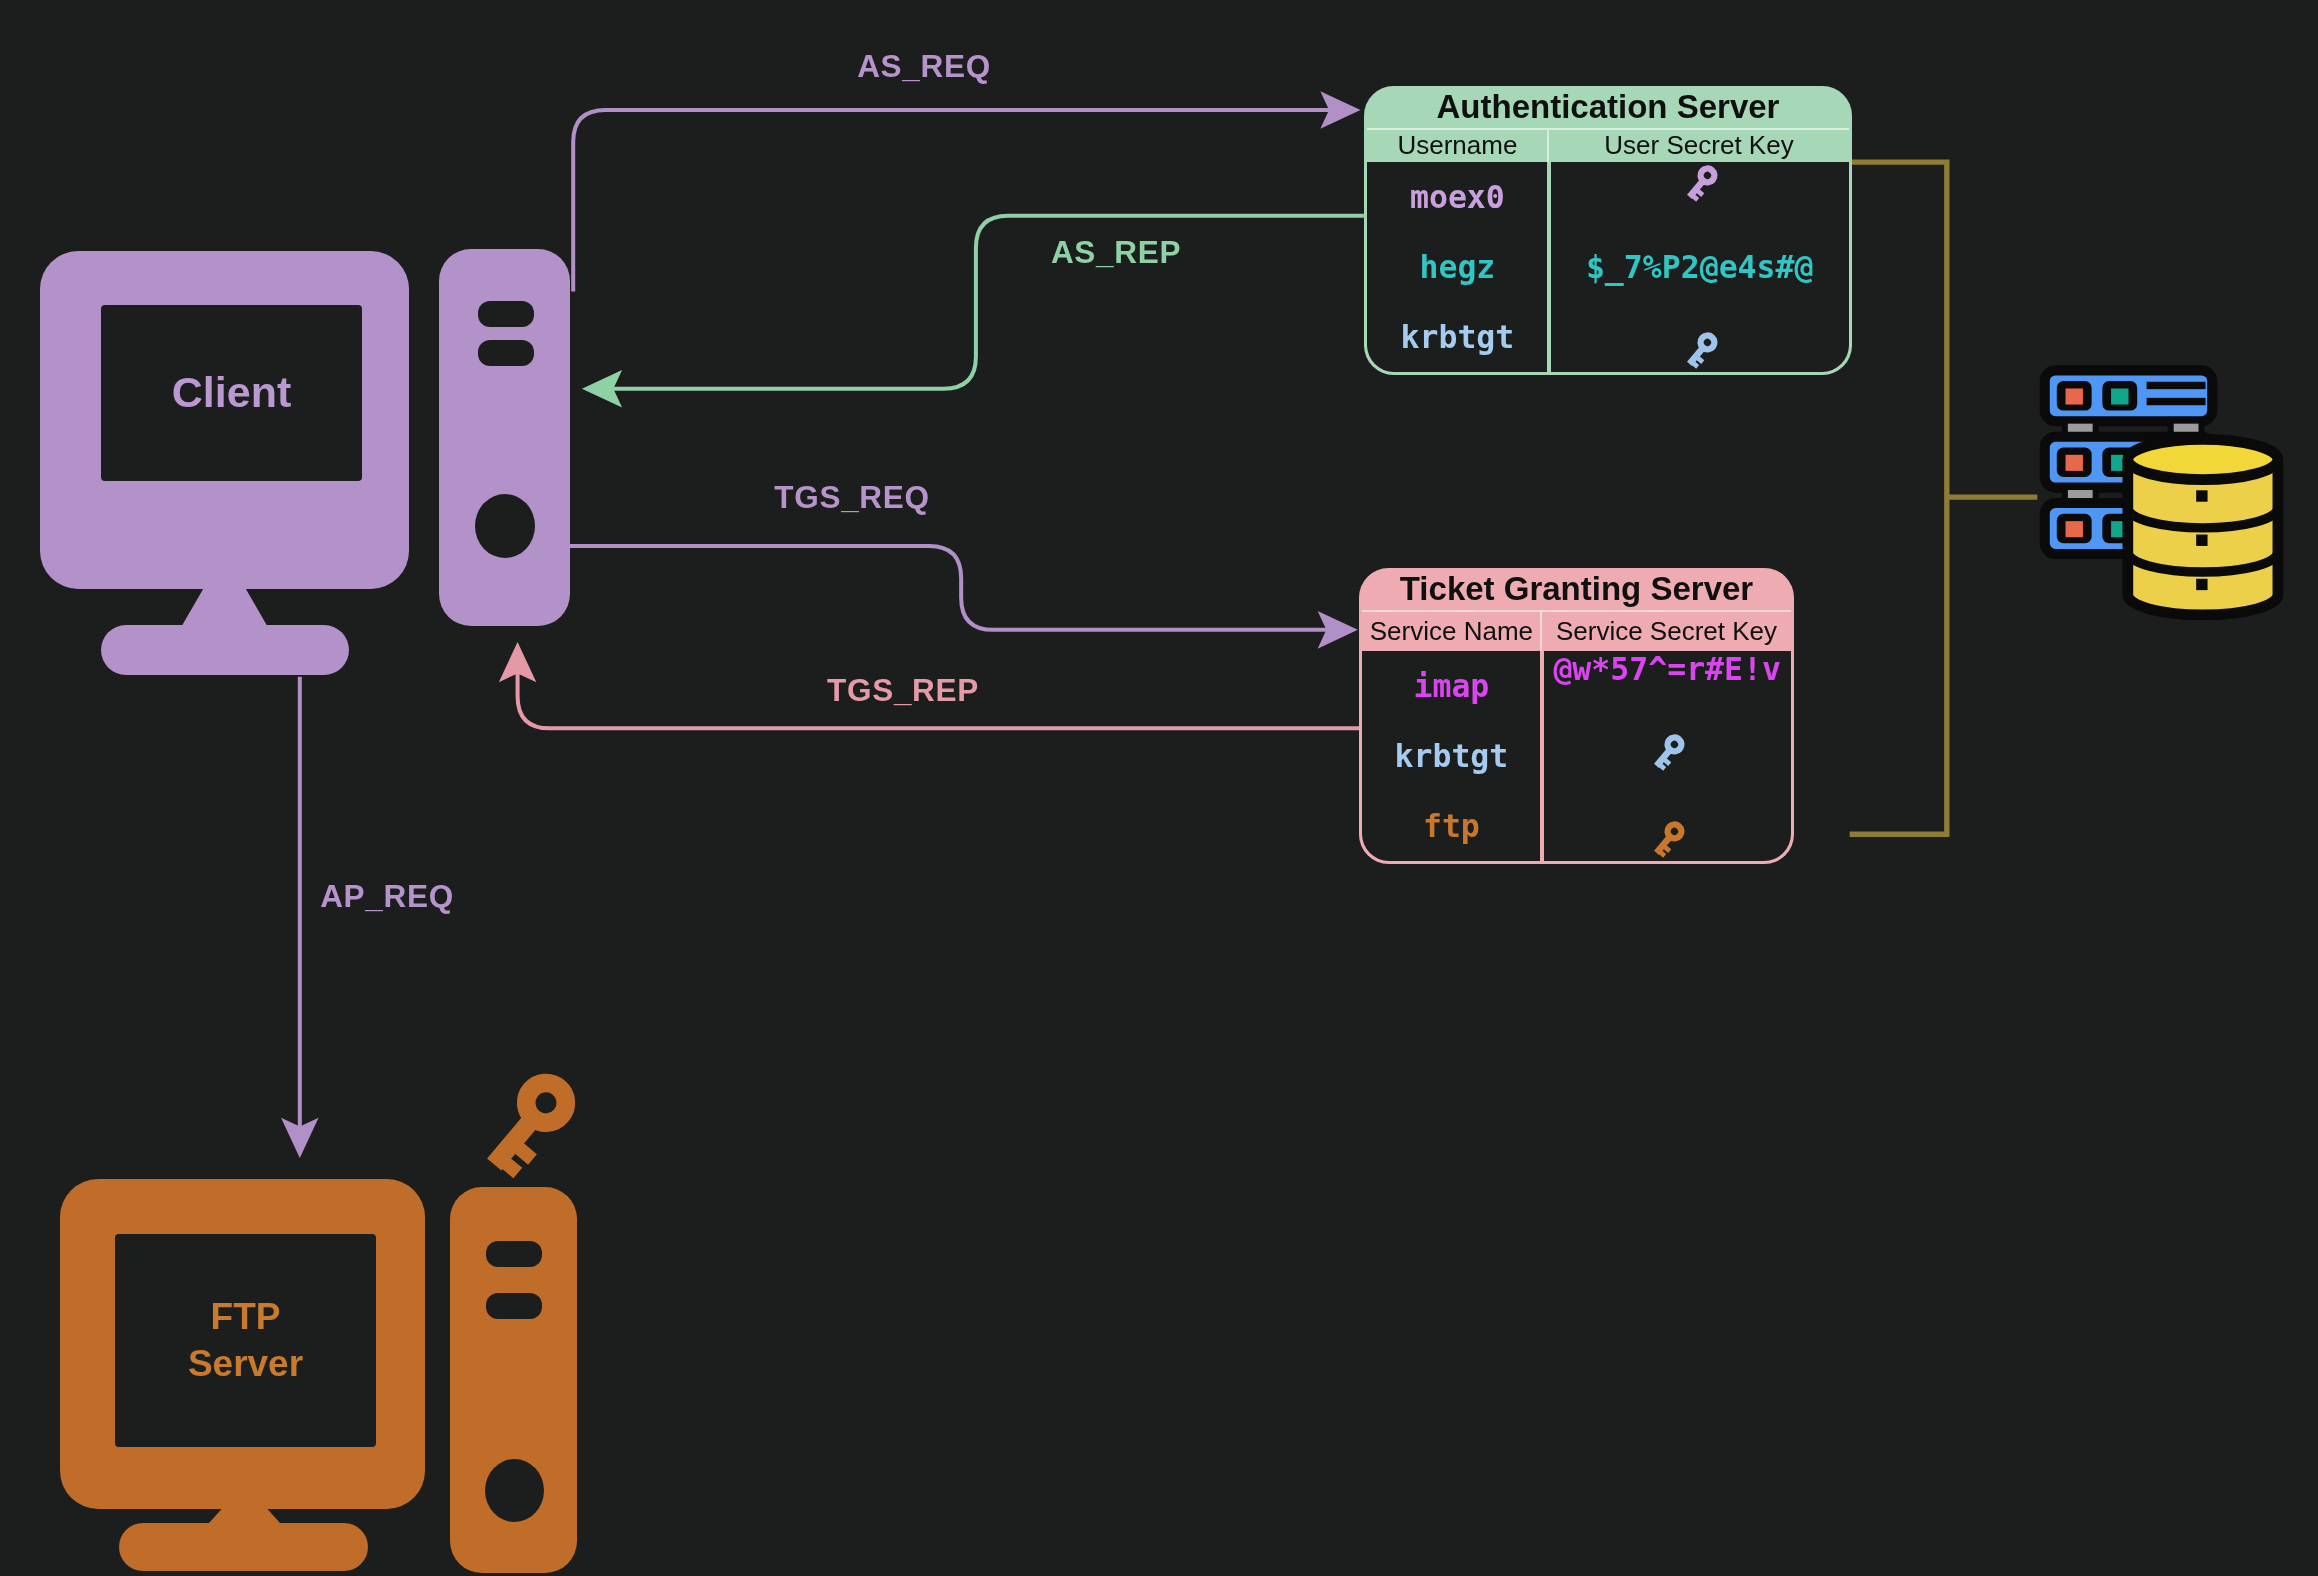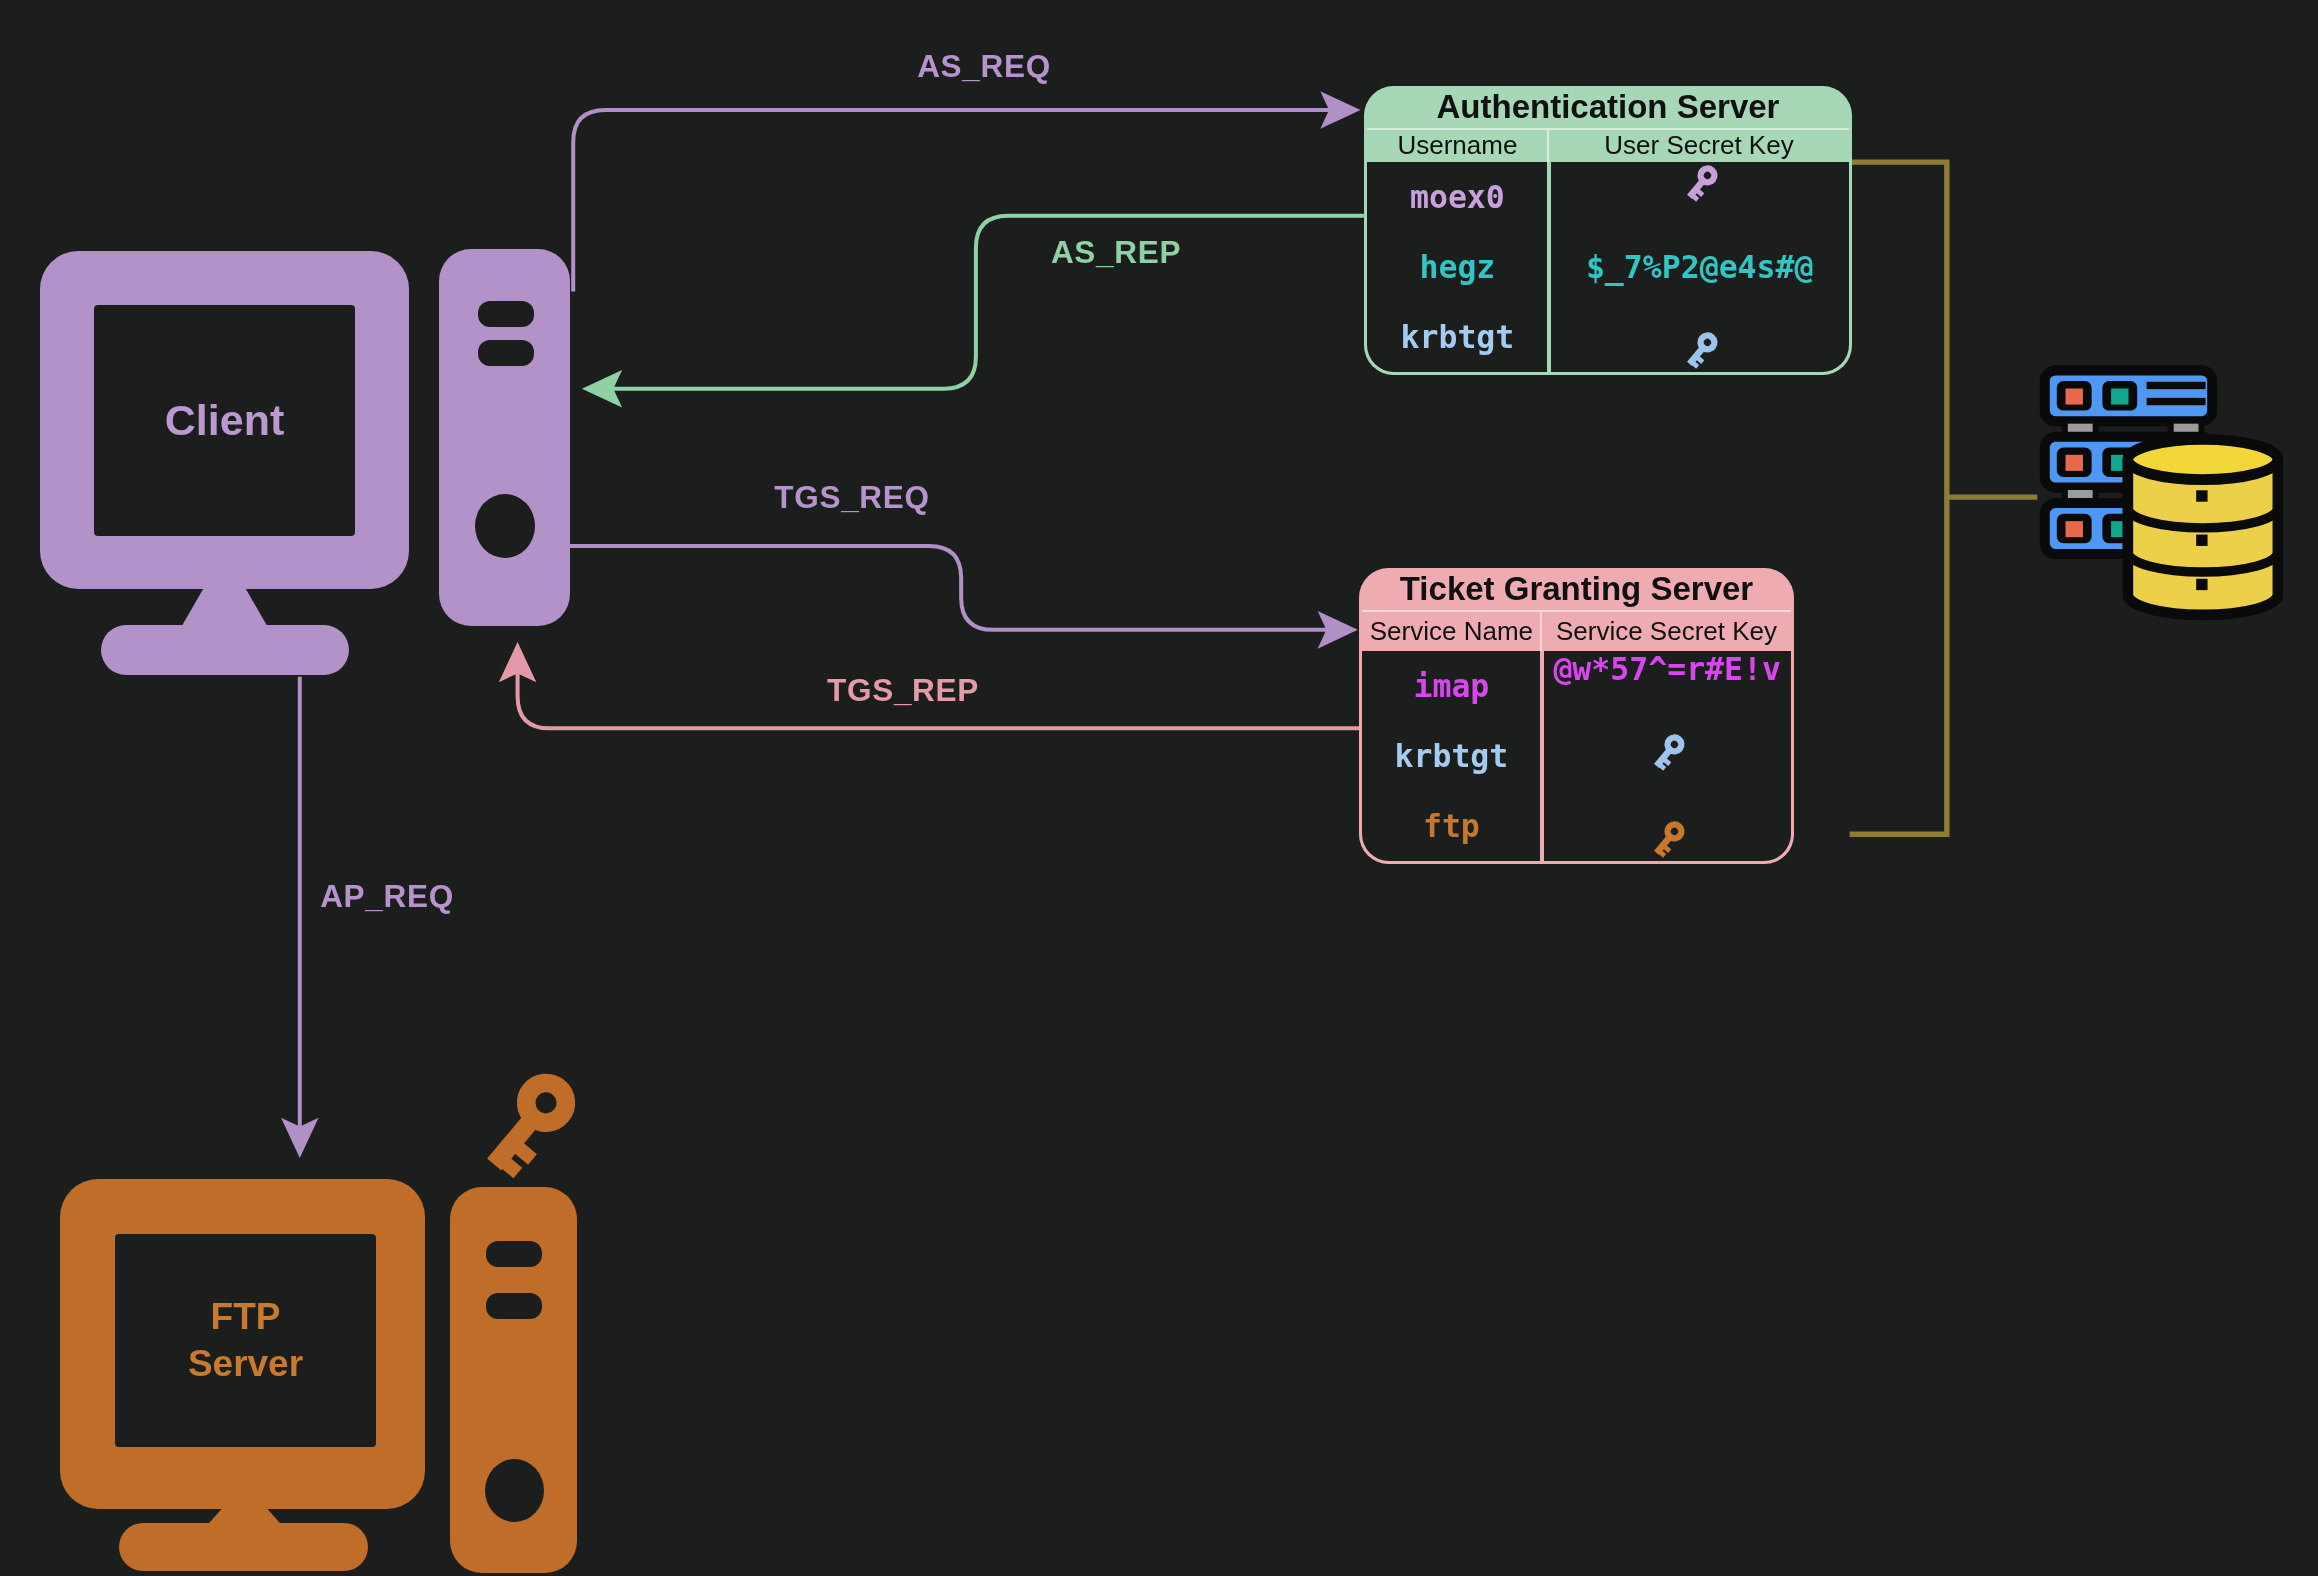--- a/index.html
+++ b/index.html
@@ -93,29 +93,29 @@
       <path d="M 2028 1087 L 820 1087 Q 772 1087 772 1039 L 772 1002" stroke="#e49aa6" stroke-width="6" fill="none"></path>
       <polygon points="772,958 744,1018 772,1005 800,1018" fill="#e49aa6"></polygon>
     </g>
 
     <g>
       <path d="M 447 1010 L 447 1686" stroke="#b18fc7" stroke-width="6" fill="none"></path>
       <polygon points="447,1728 419,1668 447,1681 475,1668" fill="#b18fc7"></polygon>
     </g>
   </svg>
 
-  <div class="flow-label lbl-purple" style="left:984px;top:66px">AS_REQ</div>
+  <div class="flow-label lbl-purple" style="left:924px;top:66px">AS_REQ</div>
   <div class="flow-label lbl-green" style="left:1116px;top:252px">AS_REP</div>
   <div class="flow-label lbl-purple" style="left:852px;top:497px">TGS_REQ</div>
   <div class="flow-label lbl-pink" style="left:903px;top:690px">TGS_REP</div>
   <div class="flow-label lbl-purple" style="left:387px;top:896px">AP_REQ</div>
 
   <div>
     <div class="monitor purple-fill abs" style="left:40px;top:251px;width:369px;height:338px"></div>
-    <div class="screen abs" style="left:94px;top:305px;width:261px;height:231px">
+    <div class="screen abs" style="left:101px;top:305px;width:261px;height:176px">
       <div class="scr-txt client-text">Client</div>
     </div>
     <div class="neck purple-fill abs" style="left:174px;top:587px;width:101px;height:42px"></div>
     <div class="base purple-fill abs" style="left:101px;top:625px;width:248px;height:50px"></div>
     <div class="tower purple-fill abs" style="left:439px;top:249px;width:131px;height:377px">
       <div class="slot" style="left:39px;top:52px;width:56px;height:25.5px"></div>
       <div class="slot" style="left:39px;top:91px;width:56px;height:25.5px"></div>
       <div class="tower-dot" style="left:36px;top:245px;width:60px;height:64px"></div>
     </div>
   </div>

